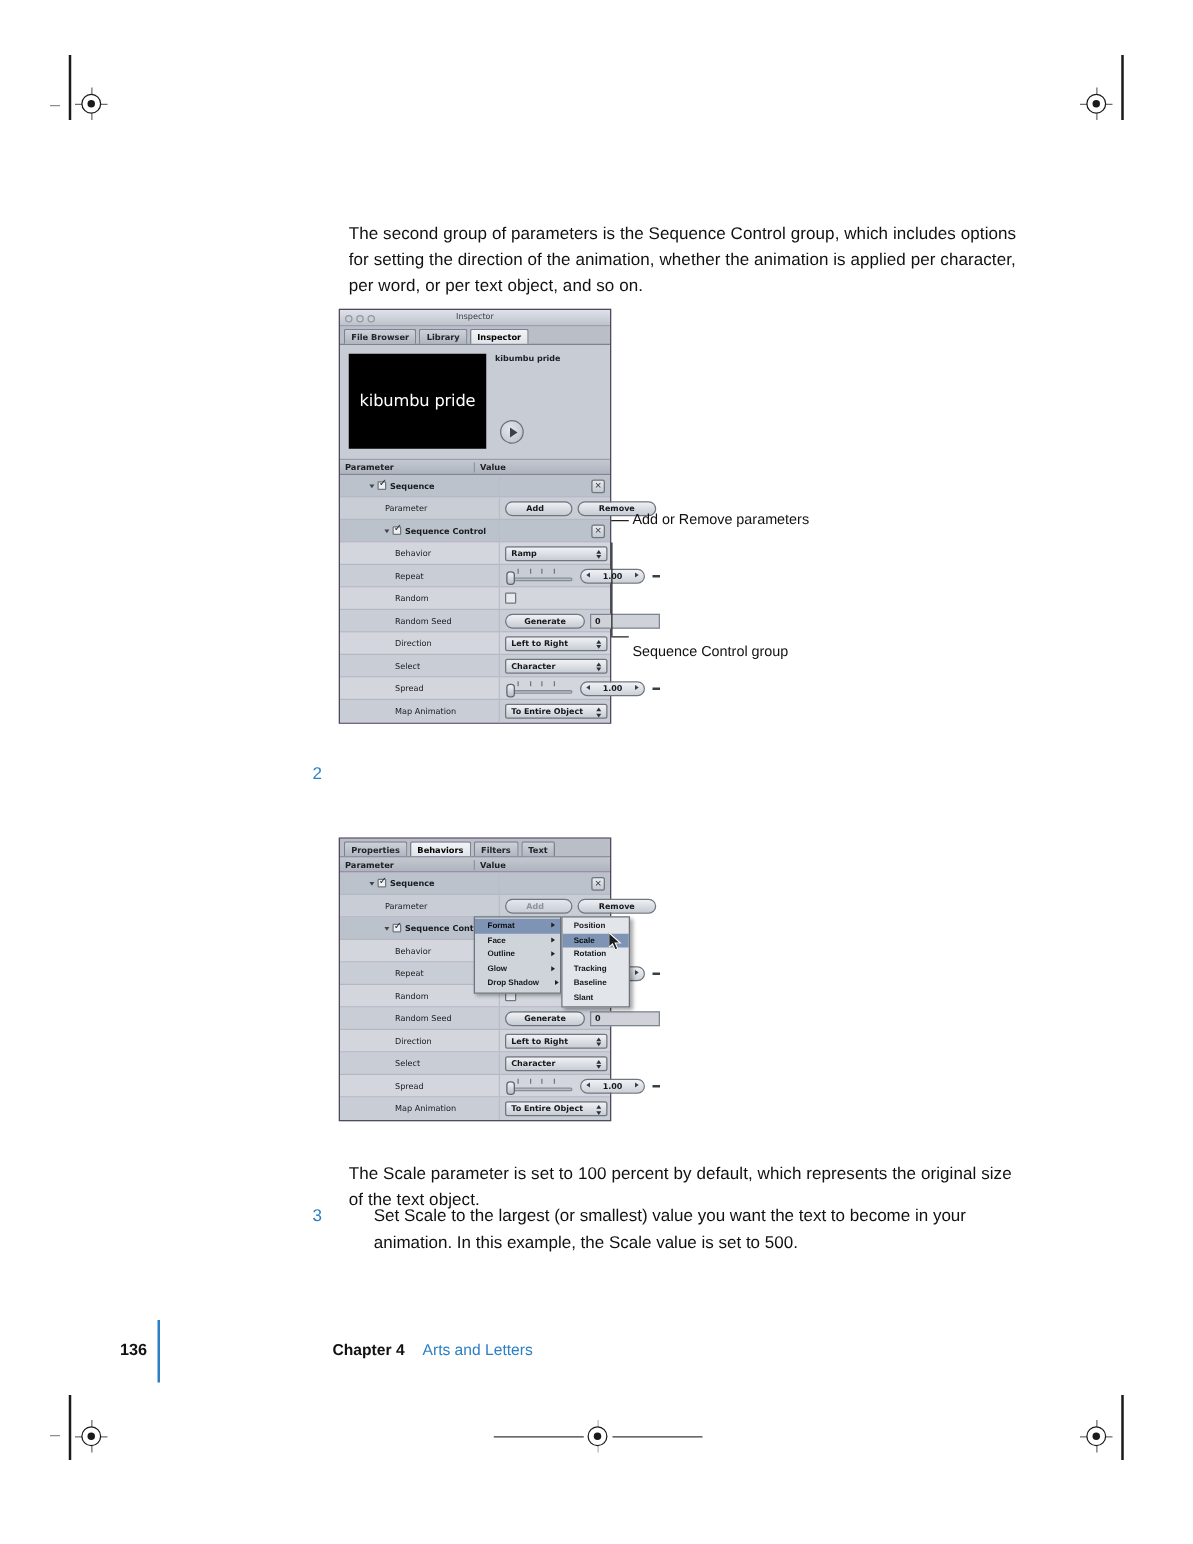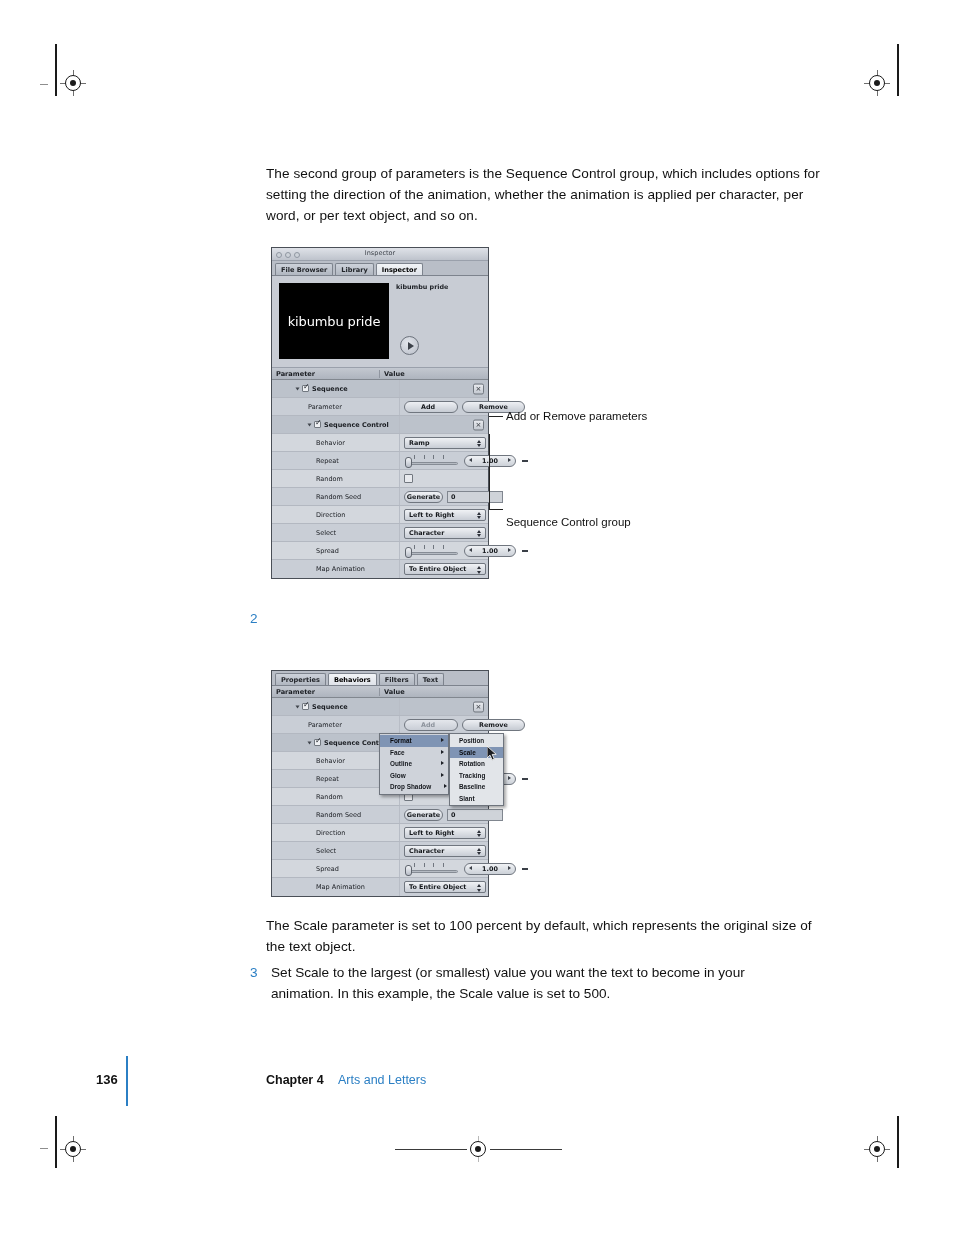--- a/index.html
+++ b/index.html
@@ -25,21 +25,21 @@
     background: #1a1a1a; border-radius: 50%;
   }
   .reg-mark .h { position: absolute; left: 0; top: 12.5px; width: 26px; height: 1px; background: #6e6e6e; }
   .reg-mark .v { position: absolute; left: 12.5px; top: 0; width: 1px; height: 26px; background: #6e6e6e; }
   .reg-line { position: absolute; background: #8e8e8e; }
   .trim-line { position: absolute; background: #1a1a1a; }
 
   
   .body-col { position: absolute; left: 266px; width: 568px; }
   p.para {
-    font-size: 13.6px; line-height: 21px; margin: 0;
+    font-size: 13.6px; line-height: 21px; margin: 13px;
     color: #111; letter-spacing: 0.005em;
   }
   .step { position: absolute; display: flex; }
   .step .num {
     color: #2b7fc4; font-size: 13.6px; line-height: 21px;
     font-weight: 400; width: 21px; flex: 0 0 21px;
   }
   .step .stxt { font-size: 13.6px; line-height: 21px; color: #111; }
 
   
@@ -264,21 +264,21 @@
   .stepper .gt { right: 4px; border-left: 3.5px solid #3a3f47; }
   .dash {
     width: 6px; height: 2px; background: #3a3f47; flex: 0 0 auto; margin-left: 2px;
   }
 
   .genbtn {
     height: 12px; border: 1px solid #70767f; border-radius: 6px;
     background: linear-gradient(#f0f2f5, #c6cbd3);
     font-size: 6.4px; font-weight: bold; color: #15181c;
     display: flex; align-items: center; justify-content: center;
-    width: 39px;
+    width: 64px;
   }
   .seedfield {
     height: 12px; border: 1px solid #80868f;
     background: #cfd3d9;
     font-size: 6.4px; font-weight: bold; color: #15181c;
     display: flex; align-items: center; padding-left: 3px;
     width: 56px;
   }
   .bigcbox {
     width: 9px; height: 9px; background: #e8eaee;
@@ -798,21 +798,21 @@
     <polygon points="0,0 0,12 3,9.2 5.1,14 7.3,13 5.2,8.4 9.3,8.4" fill="#1b1d22" stroke="#ffffff" stroke-width="0.9"></polygon>
   </svg>
 </div>
 
 <div class="body-col" style="top:915px;">
   <p class="para">The Scale parameter is set to 100 percent by default, which represents the original size of the text object.</p>
 </div>
 
 <div class="step" style="left:250px; top:962px; width:584px;">
   <div class="num">3</div>
-  <div class="stxt" style="width:522px;">Set Scale to the largest (or smallest) value you want the text to become in your animation. In this example, the Scale value is set to 500.</div>
+  <div class="stxt" style="width:522px;margin-left:28px;">Set Scale to the largest (or smallest) value you want the text to become in your animation. In this example, the Scale value is set to 500.</div>
 </div>
 
 <div class="footer">
   <div class="folio">136</div>
   <div class="folio-rule"></div>
   <div class="chaptxt">Chapter 4</div>
   <div class="chapname">Arts and Letters</div>
 </div>
 
 </body></html>

